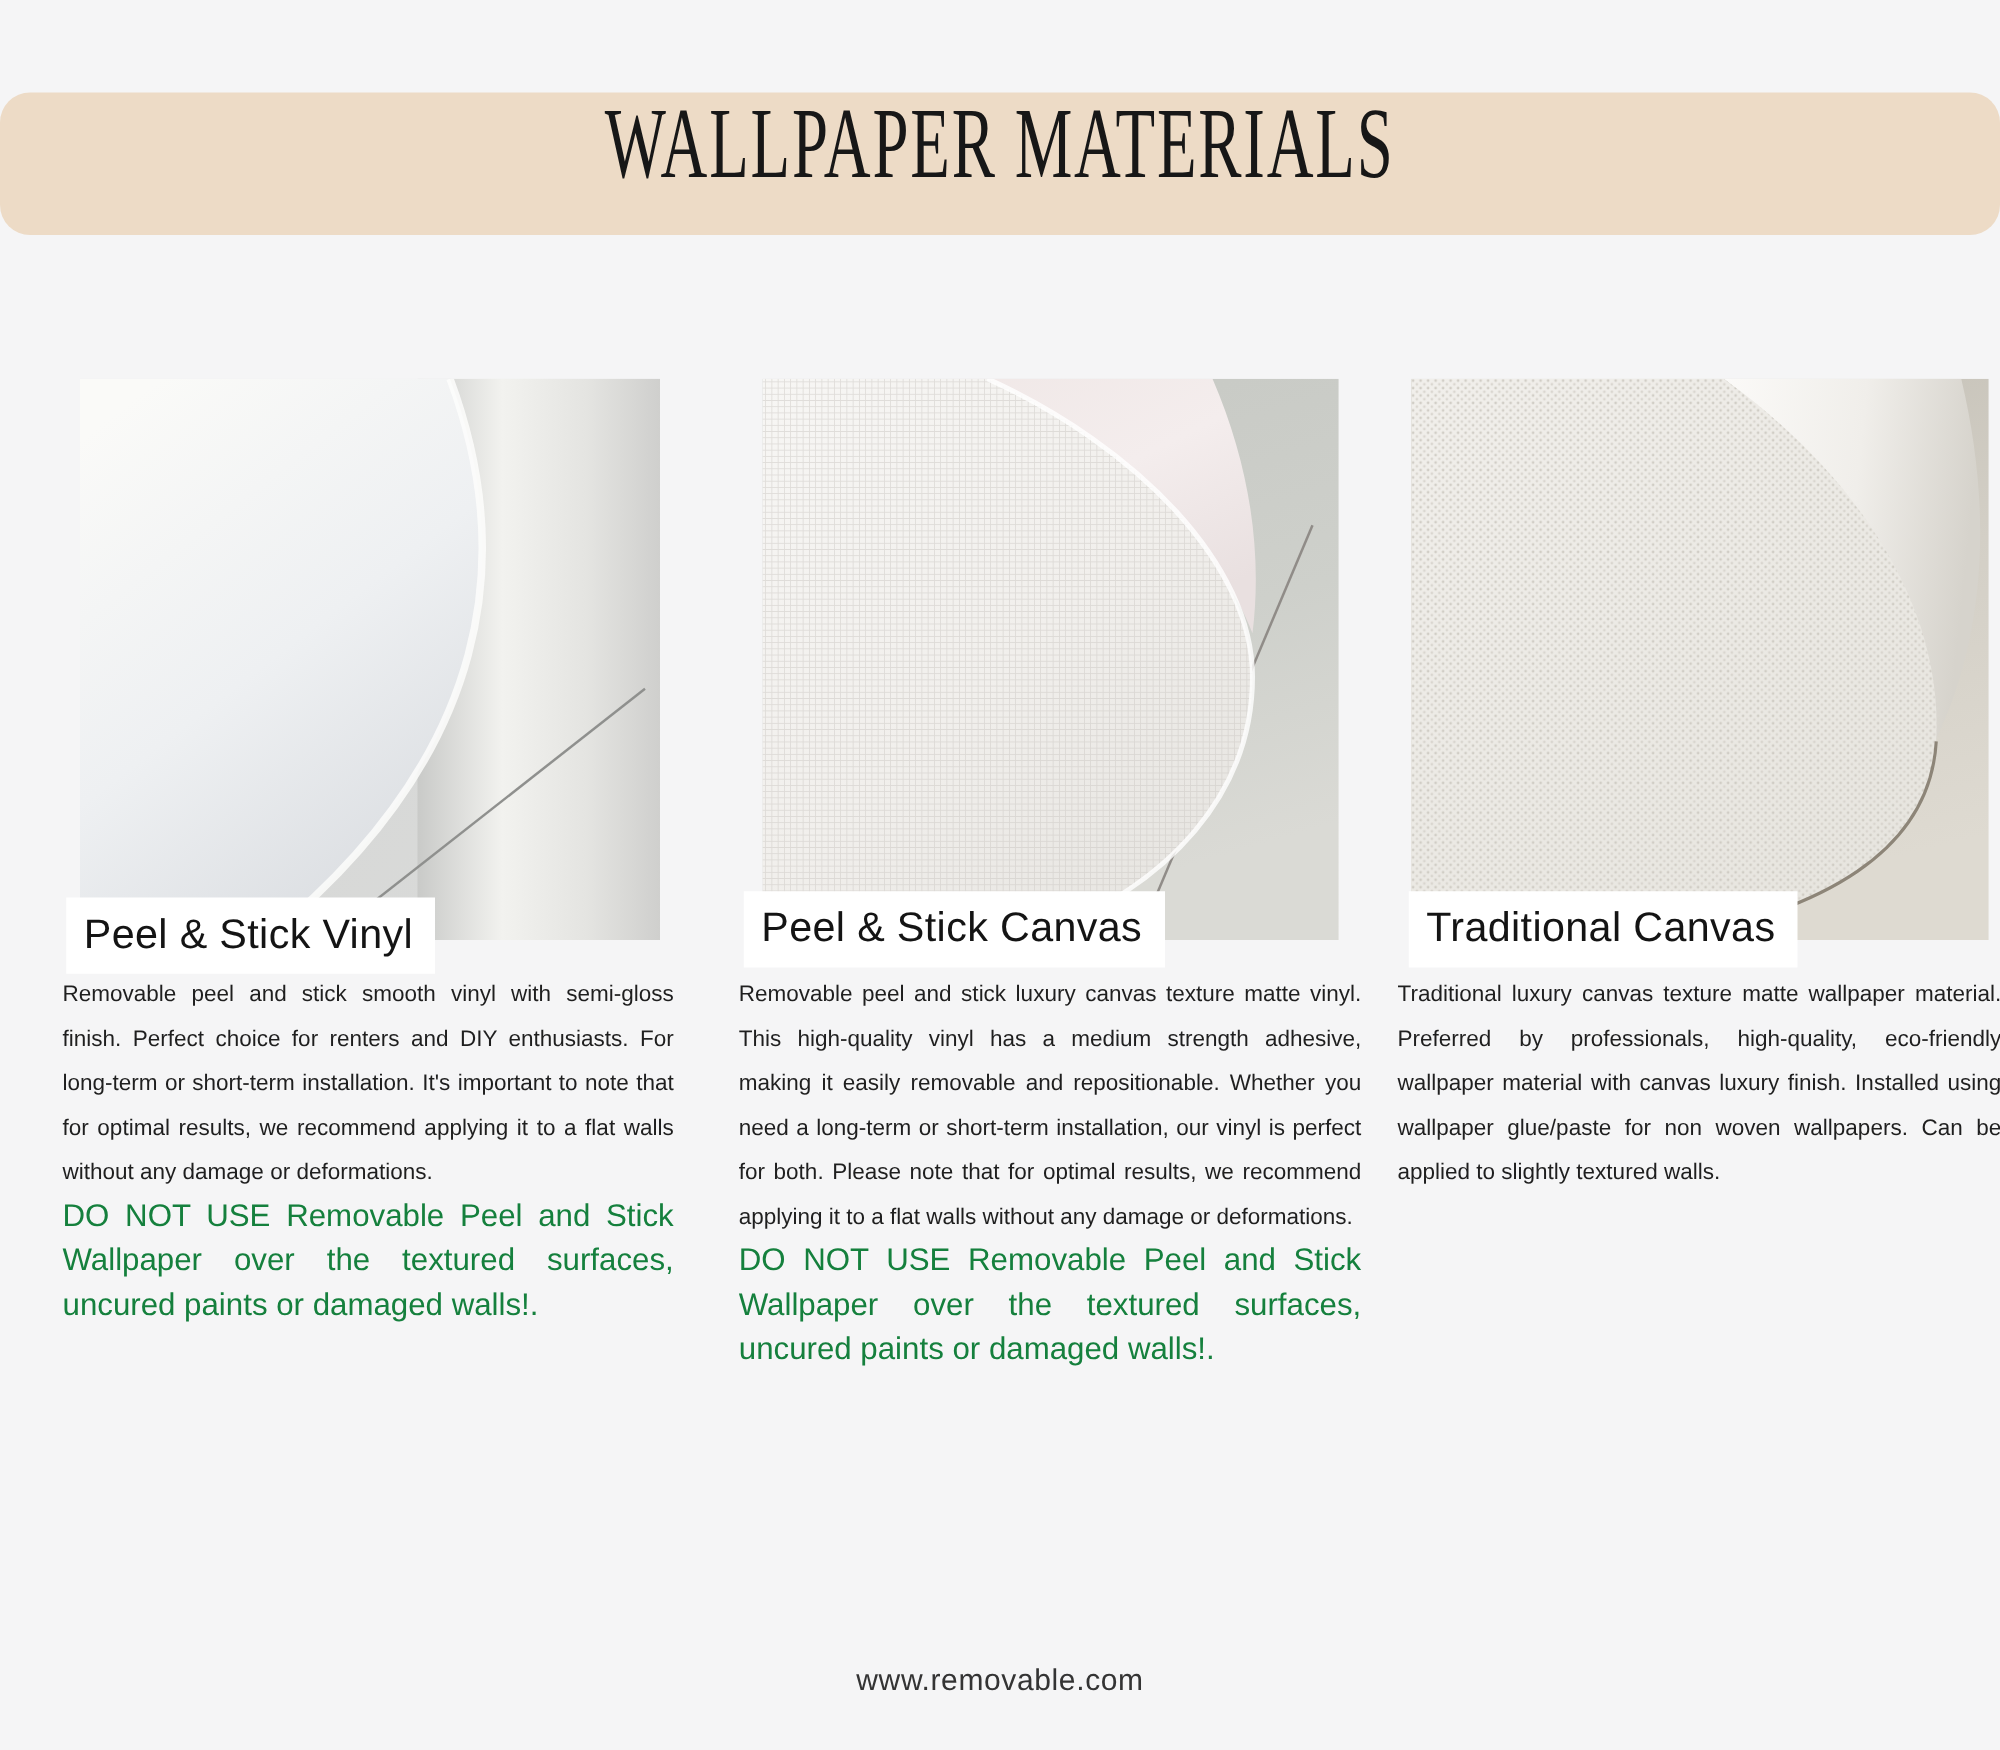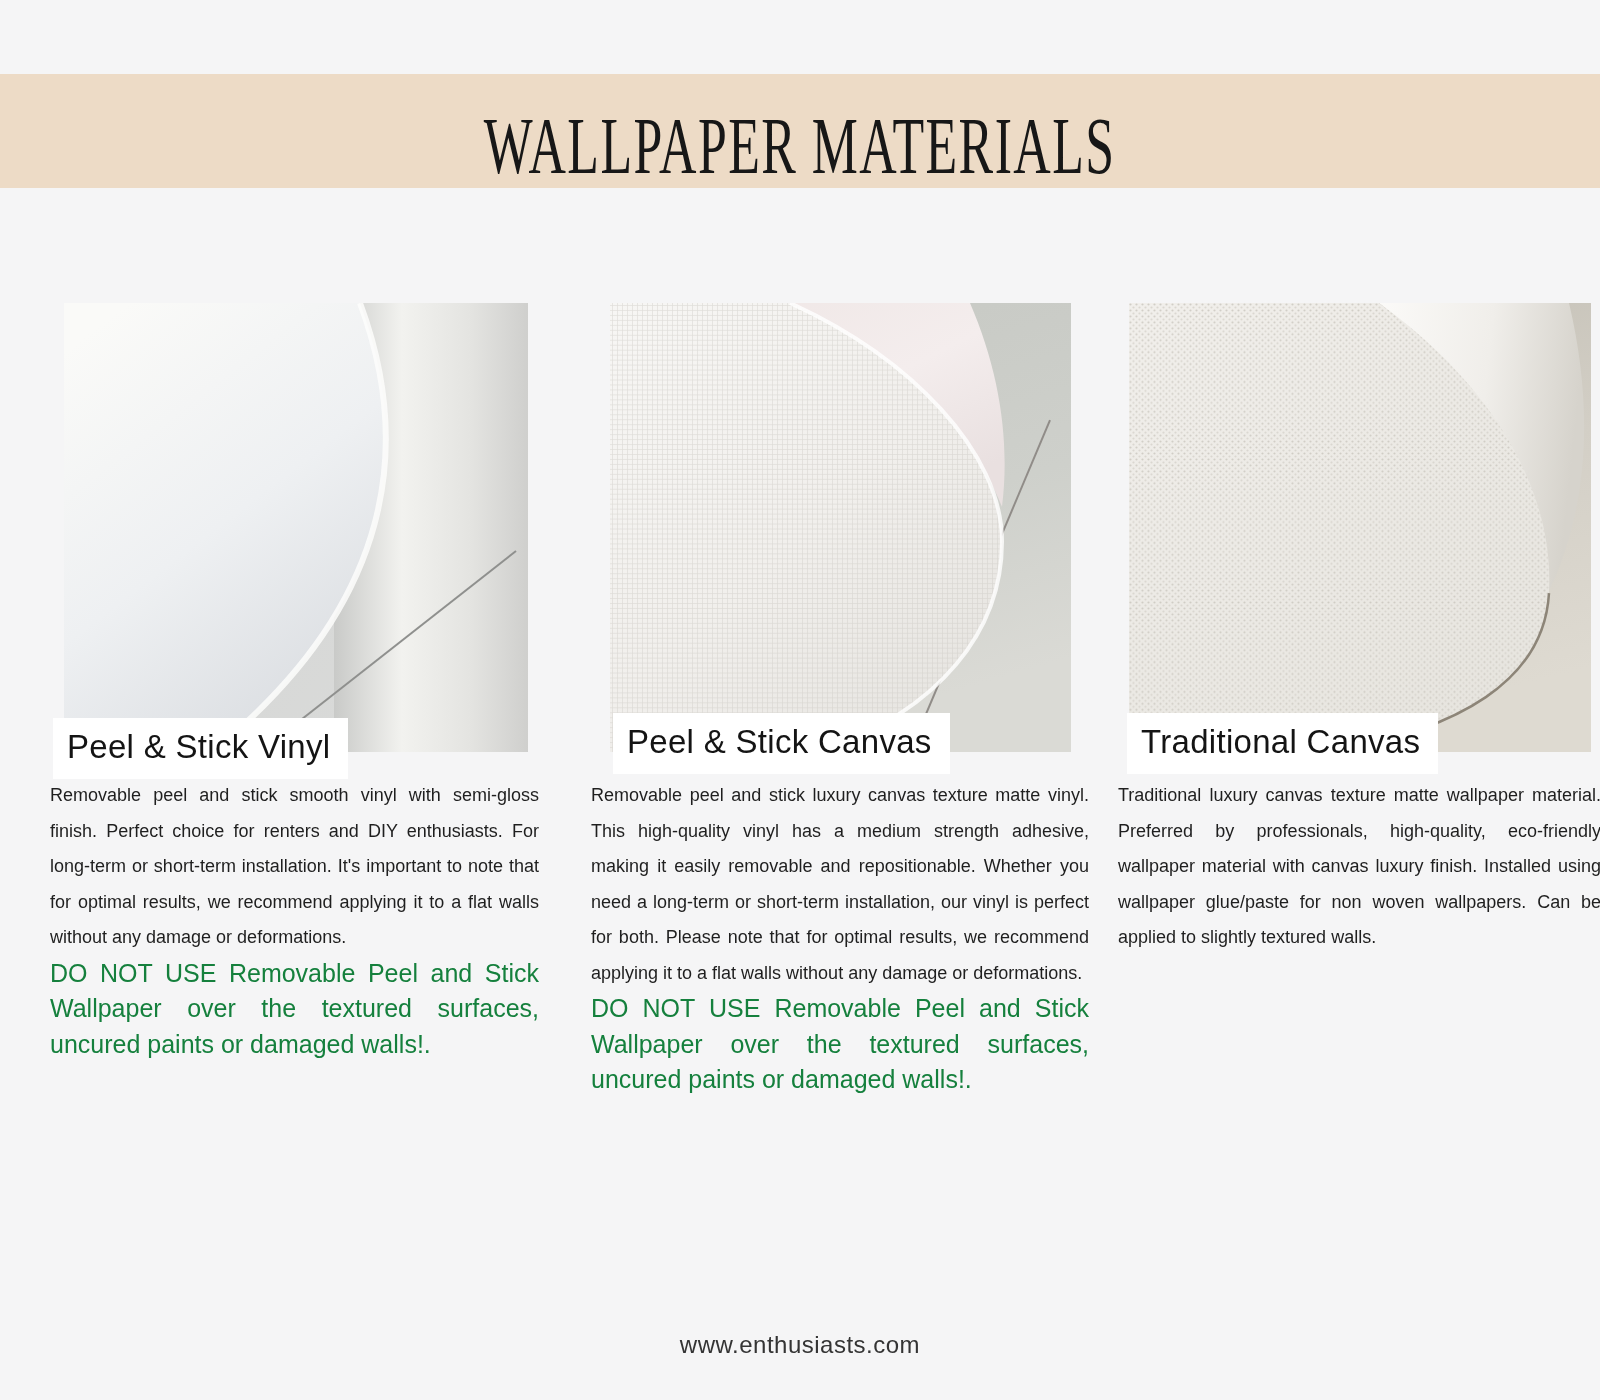--- a/index.html
+++ b/index.html
@@ -15,21 +15,21 @@
     background:var(--page-background);
     font-family:"Liberation Sans",sans-serif;
     color:var(--text);
     position:relative;overflow:hidden;
   }
   .page{position:relative;width:1600px;height:1400px;}
 
   .header-band{
     position:absolute;top:74px;left:0;width:1600px;height:114px;
     background:var(--header-band);
-    display:flex;align-items:flex-end;justify-content:center;
+    display:flex;align-items:flex-start;justify-content:center;border-radius:24px;
   }
   .page-title{
     font-family:"Liberation Serif","DejaVu Serif",serif;
     font-size:72px;font-weight:400;color:#171717;
     letter-spacing:2px;white-space:nowrap;
     transform:scale(0.72,1.12);transform-origin:center;
   }
 
   .columns{position:absolute;top:303px;left:0;width:1600px;height:960px;}
   .col{position:absolute;top:0;margin-left:31px;}
@@ -43,21 +43,21 @@
   .col-3 .figure{margin-left:11px;width:462px;}
   .figure svg{display:block;width:100%;height:100%;}
 
   .label-box{
     position:absolute;background:var(--label-background);
     font-size:33px;color:#141414;letter-spacing:.3px;
     padding:9px 18px 12px 14px;white-space:nowrap;z-index:2;
     line-height:1.2;
   }
   .col-1 .label-box{left:3px;top:415px;}
-  .col-2 .label-box{left:22px;top:410px;}
+  .col-2 .label-box{left:4px;top:410px;}
   .col-3 .label-box{left:9px;top:410px;text-align:right;}
 
   .desc{
     margin:0;margin-top:26px;
     font-size:18px;line-height:35.5px;
     text-align:justify;color:#1f1f1f;
   }
   .warning{
     margin:0;
     font-size:25px;line-height:35.5px;
@@ -180,15 +180,15 @@
           <path d="M0,0 L250,0 C360,80 425,185 420,290 C415,380 330,430 200,452 L0,452 Z" fill="url(#t-tex)"></path>
           <path d="M420,292 C415,380 330,430 200,452" fill="none" stroke="#8d8578" stroke-width="2.5"></path>
         </svg>
       </div>
       <div class="label-box">Traditional Canvas</div>
       <p class="desc">Traditional luxury canvas texture matte wallpaper material. Preferred by professionals, high-quality, eco-friendly wallpaper material with canvas luxury finish. Installed using wallpaper glue/paste for non woven wallpapers. Can be applied to slightly textured walls.</p>
     </div>
 
   </div>
 
-  <div class="footer">www.enthusiasts.com</div>
+  <div class="footer">www.removable.com</div>
 
 </div>
 
 </body></html>

